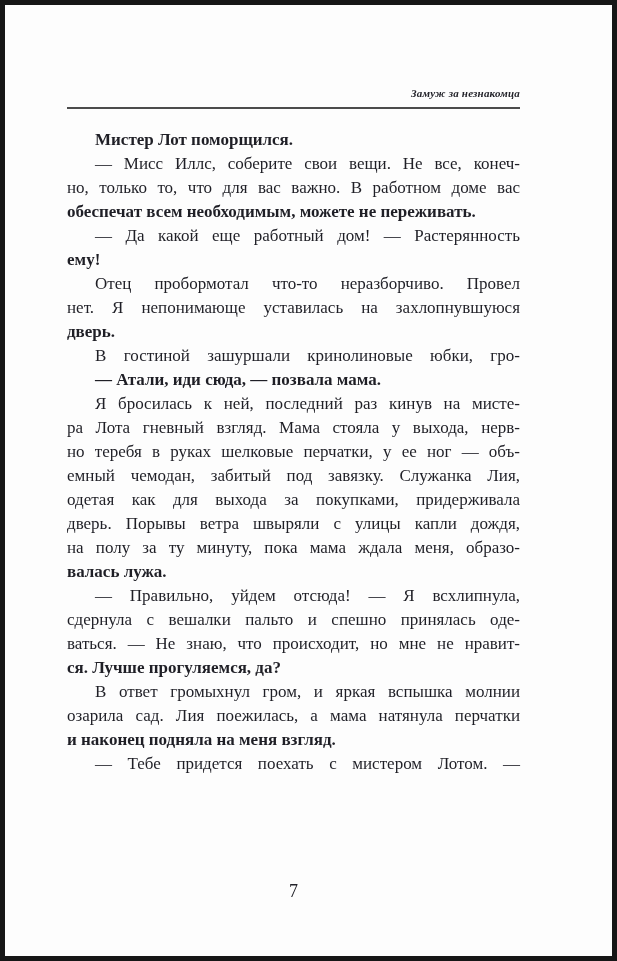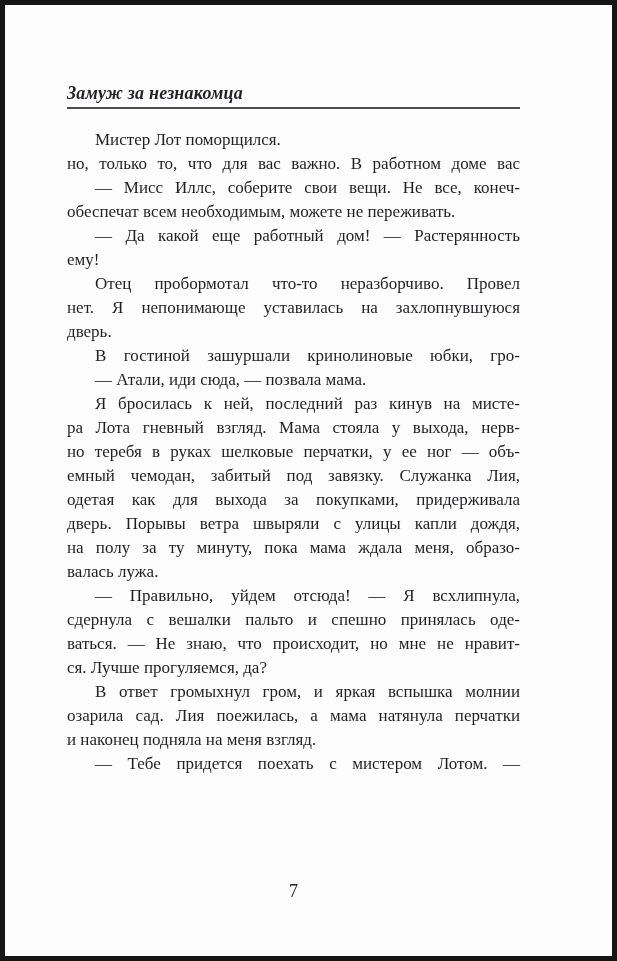--- a/index.html
+++ b/index.html
@@ -18,24 +18,24 @@
     color: #1f1f26;
     overflow: hidden;
   }
   .header {
     position: absolute;
     left: 62px;
     top: 78px;
     width: 453px;
   }
   .running-title {
-    text-align: left;
+    text-align: right;
     font-style: italic;
     font-weight: bold;
-    font-size: 18px;
+    font-size: 11px;
     line-height: 20px;
     letter-spacing: 0.2px;
     color: #23232a;
   }
   .header-rule {
     height: 2px;
     background: #4c4c4c;
     margin-top: 4px;
   }
   .page-body {
@@ -52,20 +52,21 @@
   .line {
     text-align: justify;
     text-align-last: justify;
     white-space: normal;
   }
   .line.first {
     text-indent: 28px;
   }
   .line.last {
     text-align-last: left;
+    font-weight: bold;
   }
   .page-number {
     position: absolute;
     left: 62px;
     top: 874px;
     width: 453px;
     text-align: center;
     font-size: 18px;
     line-height: 24px;
     color: #23232a;
@@ -78,22 +79,22 @@
   <div class="header">
     <div class="running-title">Замуж за незнакомца</div>
     <div class="header-rule"></div>
   </div>
 
   <div class="page-body">
       <div class="paragraph">
         <div class="line first last">Мистер Лот поморщился.</div>
       </div>
       <div class="paragraph">
+        <div class="line first">— Мисс Иллс, соберите свои вещи. Не все, конеч-</div>
         <div class="line">но, только то, что для вас важно. В работном доме вас</div>
-        <div class="line first">— Мисс Иллс, соберите свои вещи. Не все, конеч-</div>
         <div class="line last">обеспечат всем необходимым, можете не переживать.</div>
       </div>
       <div class="paragraph">
         <div class="line first">— Да какой еще работный дом! — Растерянность</div>
         <div class="line last">ему!</div>
       </div>
       <div class="paragraph">
         <div class="line first">Отец пробормотал что-то неразборчиво. Провел</div>
         <div class="line">нет. Я непонимающе уставилась на захлопнувшуюся</div>
         <div class="line last">дверь.</div>

